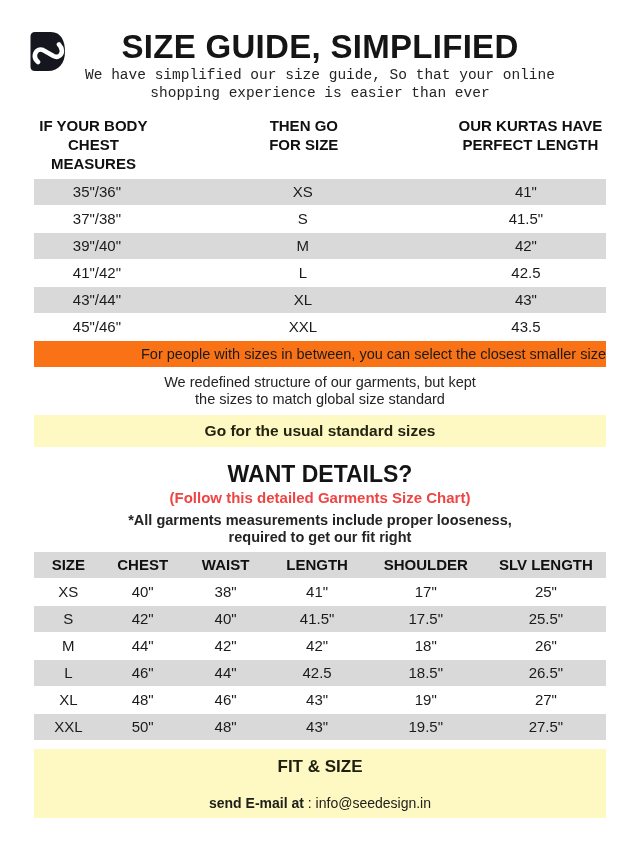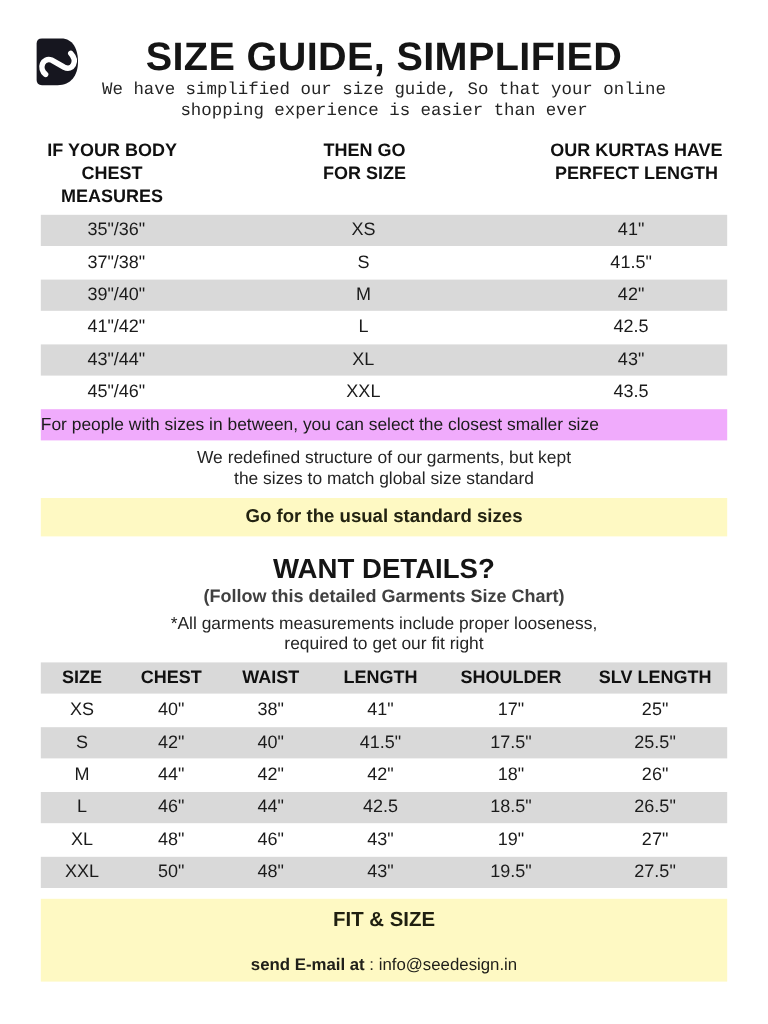--- a/index.html
+++ b/index.html
@@ -27,34 +27,34 @@
   .t1-head { display: flex; text-align: center; font-weight: 700; font-size: 15px; line-height: 19px; color: #101010; gap: 16px; }
   .t1 .c1 { width: 22%; } .t1 .c2 { width: 50%; } .t1 .c3 { width: 28%; }
   .t1-head div span { display: block; }
   .t1-body { margin-top: 6px; }
   .row {
     display: flex; height: 26px; line-height: 26px;
     font-size: 15px; text-align: center; margin-bottom: 1px; color: #1b1b1b;
   }
   .row.striped { background: #d9d9d9; }
   .note {
-    background: #f0abfc; height: 26px; line-height: 26px;
-    text-align: left; font-size: 14.5px; margin-top: 1px; color: #1b1b1b;
+    background: #f97316; height: 26px; line-height: 26px;
+    text-align: right; font-size: 14.5px; margin-top: 1px; color: #1b1b1b;
   }
   
   .redefined { margin: 7px 0 0; text-align: center; font-size: 14.5px; line-height: 17px; color: #242424; }
   .redefined span { display: block; }
   .banner { margin: 7px 34px 0; background: #fef9c3; text-align: center; }
   .banner-1 { padding: 7px 0; font-weight: 700; font-size: 15.5px; line-height: 17.5px; color: #232312; }
   .banner-1 span { display: block; }
   
   .details-title { margin: 14px 0 0; text-align: center; font-size: 23px; line-height: 26px; font-weight: 700; color: #141414; }
-  .details-sub { margin: 2px 13px 0; text-align: center; font-size: 15px; line-height: 18px; font-weight: 700; color: #404040; }
+  .details-sub { margin: 2px 13px 0; text-align: center; font-size: 15px; line-height: 18px; font-weight: 700; color: #ef4444; }
   .details-note { margin: 5px 0 0; text-align: center; font-size: 14.5px; line-height: 17px; color: #242424; }
-  .details-note span { display: block; }
+  .details-note span { display: block; font-weight: bold; }
   
   .t2 { margin: 6px 34px 0; }
   .t2 .hrow {
     display: flex; background: #d9d9d9; font-weight: 700;
     height: 26px; line-height: 26px; font-size: 15px; text-align: center;
     margin-bottom: 1px; color: #101010;
   }
   .t2 .k1 { width: 12%; } .t2 .k2 { width: 14%; } .t2 .k3 { width: 15%; }
   .t2 .k4 { width: 17%; } .t2 .k5 { width: 21%; } .t2 .k6 { width: 21%; }
   

